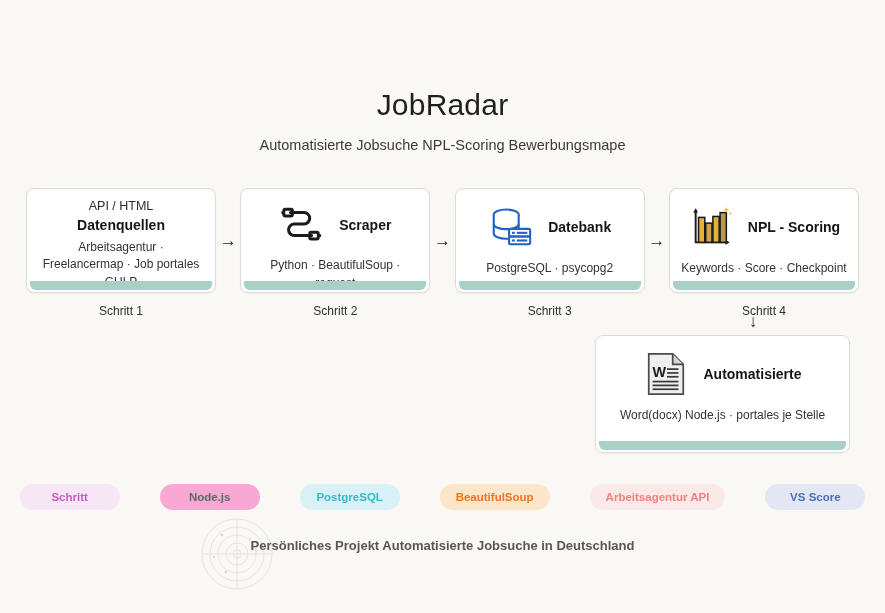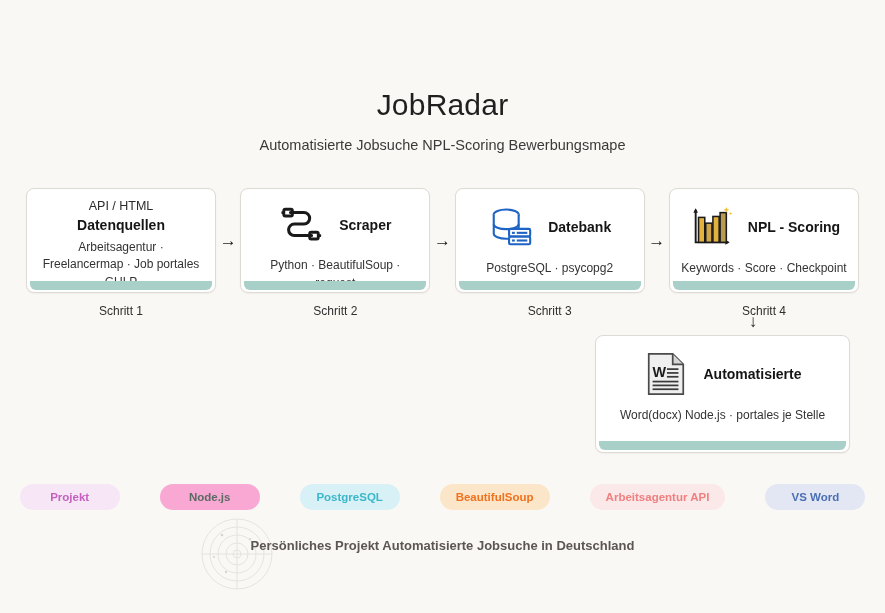--- a/index.html
+++ b/index.html
@@ -312,26 +312,26 @@
         <rect x="10" y="39" width="27" height="1.8" fill="#3a3a3a"></rect>
       </svg>
       <div class="card-title">Automatisierte</div>
     </div>
     <div class="card-desc">Word(docx) Node.js · portales je Stelle</div>
     <div class="card-accent" style="background: rgb(168, 207, 200);"></div>
   </div>
 </div>
 
 <div class="badges">
-  <div class="badge" style="color: rgb(197, 95, 192); background: rgb(246, 230, 246);">Projekt</div>
+  <div class="badge" style="color: rgb(197, 95, 192); background: rgb(246, 230, 246);">Schritt</div>
   <div class="badge" style="color: rgb(90, 107, 99); background: #f9a8d4;">Node.js</div>
   <div class="badge" style="color: rgb(60, 183, 201); background: rgb(216, 241, 246);">PostgreSQL</div>
   <div class="badge" style="color: rgb(240, 114, 31); background: rgb(252, 230, 201);">BeautifulSoup</div>
   <div class="badge" style="color: rgb(240, 128, 128); background: rgb(251, 233, 234);">Arbeitsagentur API</div>
-  <div class="badge" style="color: rgb(74, 111, 181); background: rgb(227, 231, 244);">VS Word</div>
+  <div class="badge" style="color: rgb(74, 111, 181); background: rgb(227, 231, 244);">VS Score</div>
 </div>
 
 <svg class="radar-watermark" viewBox="0 0 74 74">
   <g fill="none" stroke="#cfc8c0" stroke-width="0.9">
     <circle cx="37" cy="37" r="35"></circle>
     <circle cx="37" cy="37" r="27"></circle>
     <circle cx="37" cy="37" r="19"></circle>
     <circle cx="37" cy="37" r="11"></circle>
     <circle cx="37" cy="37" r="4"></circle>
     <line x1="37" y1="2" x2="37" y2="72"></line>

